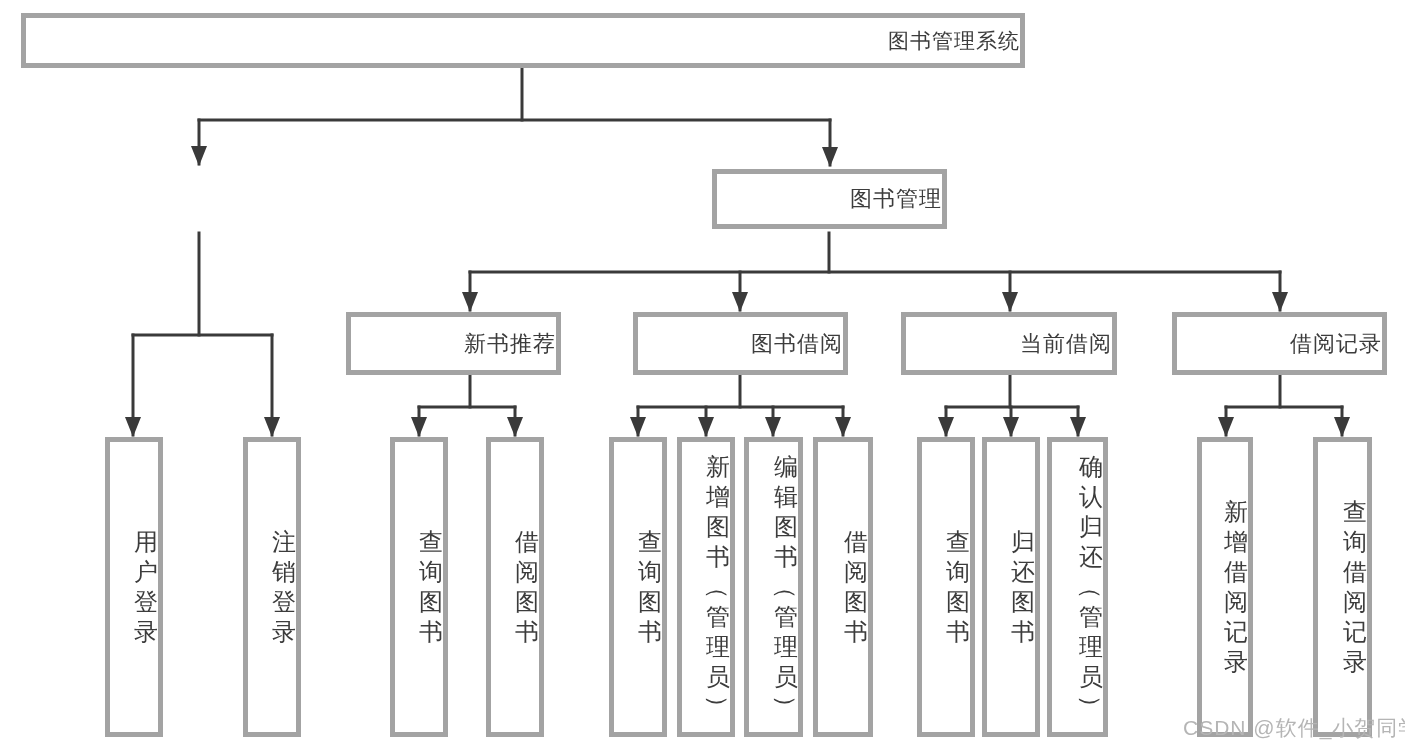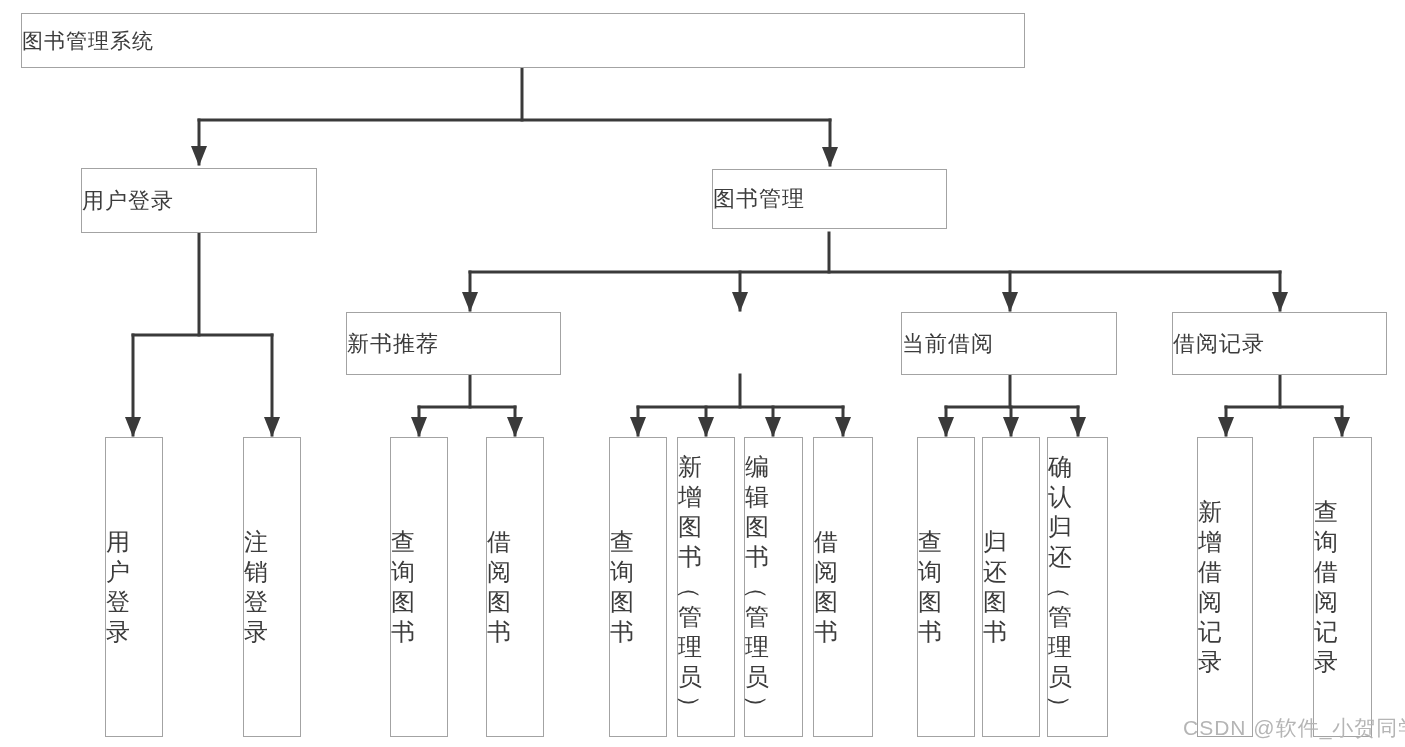--- a/index.html
+++ b/index.html
@@ -21,24 +21,24 @@
     position: absolute;
     left: 0;
     top: 0;
     width: 1405px;
     height: 747px;
   }
   .node {
     position: absolute;
     box-sizing: border-box;
     background: #ffffff;
-    border: 1px solid #a3a3a3;
+    border: 5px solid #a3a3a3;
     display: flex;
     align-items: center;
-    justify-content: flex-start;
+    justify-content: flex-end;
   }
   .hlabel {
     font-size: 22px;
     color: #3c3c3c;
     letter-spacing: 1px;
     white-space: nowrap;
   }
   .node.root .hlabel {
     font-size: 21px;
   }
@@ -123,29 +123,29 @@
       <path d="M1226,407 L1342,407"></path>
       <path d="M1226,407 L1226,435" marker-end="url(#arrow)"></path>
       <path d="M1342,407 L1342,435" marker-end="url(#arrow)"></path>
     </g>
   </svg>
 
   <div class="node root" style="left:21px;top:13px;width:1004px;height:55px">
     <span class="hlabel">图书管理系统</span>
   </div>
 
-  <div class="node" style="left:81px;top:168px;width:236px;height:65px">
-    <span class="hlabel">用户登录</span>
-  </div>
   <div class="node" style="left:712px;top:169px;width:235px;height:60px">
     <span class="hlabel">图书管理</span>
   </div>
 
   <div class="node" style="left:346px;top:312px;width:215px;height:63px">
     <span class="hlabel">新书推荐</span>
+  </div>
+  <div class="node" style="left:633px;top:312px;width:215px;height:63px">
+    <span class="hlabel">图书借阅</span>
   </div>
   <div class="node" style="left:1172px;top:312px;width:215px;height:63px">
     <span class="hlabel">借阅记录</span>
   </div>
   <div class="node" style="left:901px;top:312px;width:216px;height:63px">
     <span class="hlabel">当前借阅</span>
   </div>
 
   <div class="node v" style="left:105px;top:437px;width:58px;height:300px">
     <span class="vtext">

